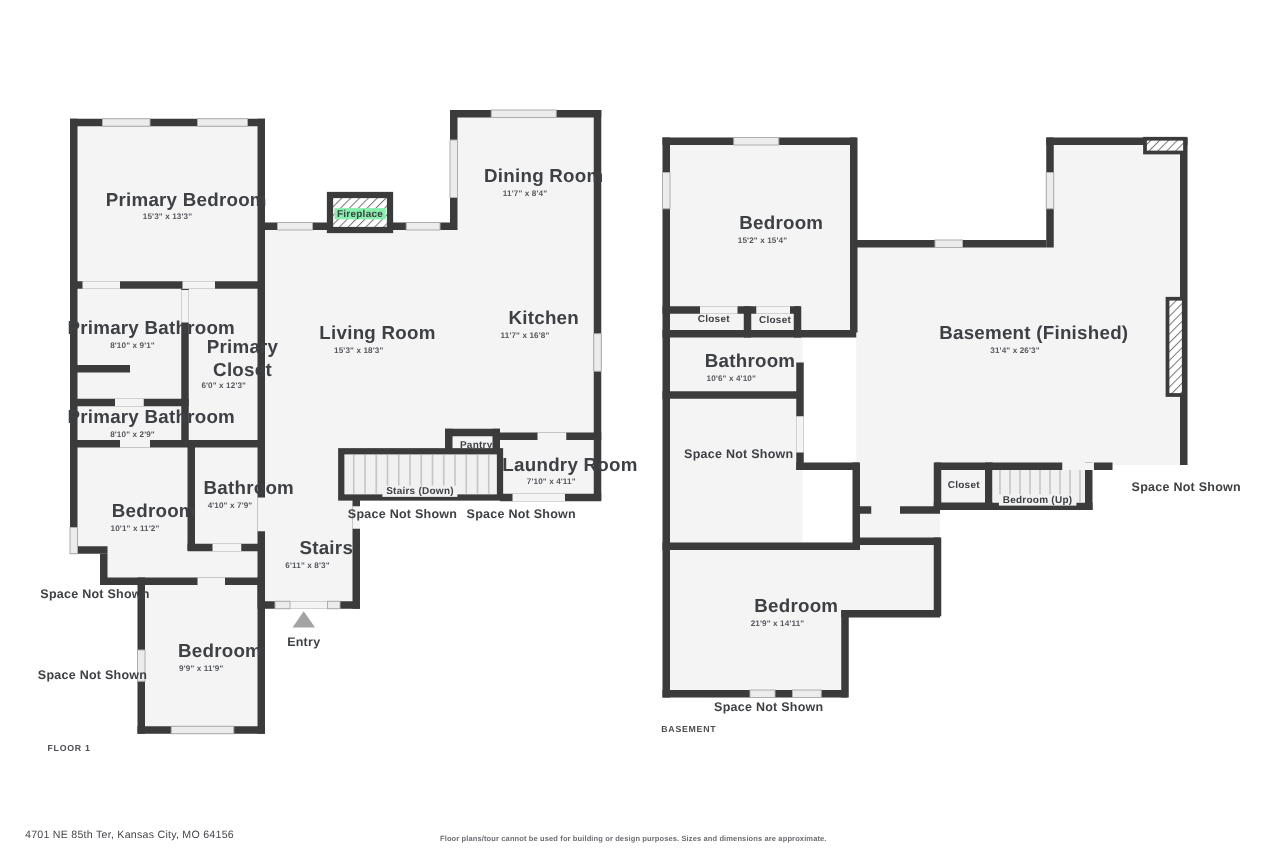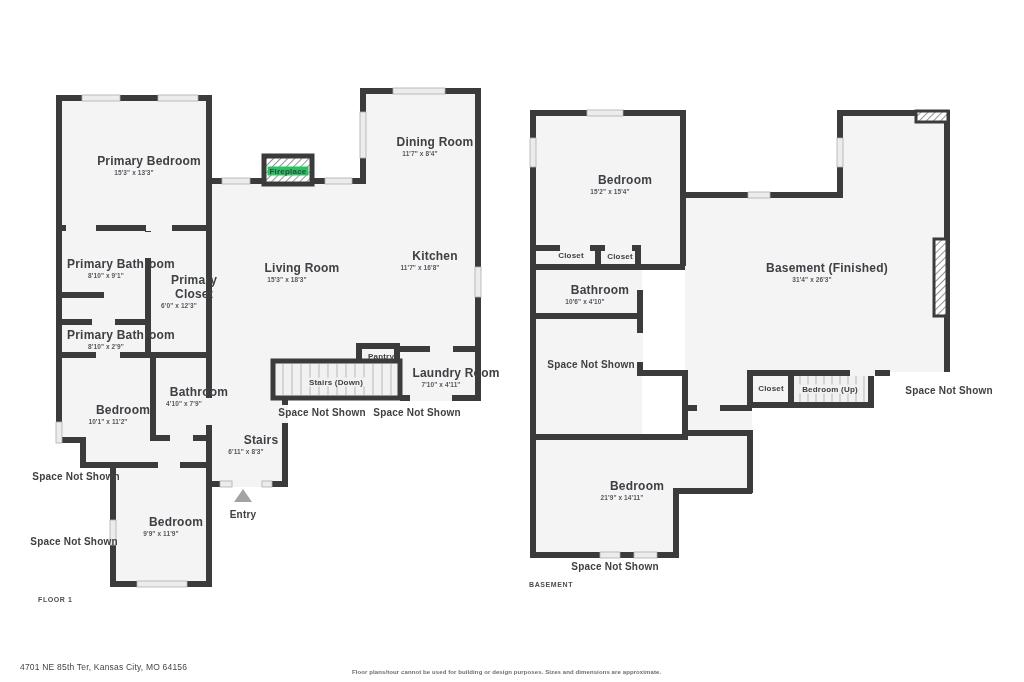--- a/index.html
+++ b/index.html
@@ -1,27 +1,27 @@
 <!DOCTYPE html>
 <html><head>
 <meta charset="utf-8">
 <style>
   html,body{margin:0;padding:0;background:#ffffff;}
   .canvas{position:relative;width:1024px;height:682px;background:#ffffff;overflow:hidden;
           font-family:"Liberation Sans", sans-serif;}
   svg{position:absolute;left:0;top:0;}
   .lbl{position:absolute;transform:translate(-50%,-50%);text-align:center;color:#3e4144;
        font-weight:bold;line-height:1.35;white-space:nowrap;}
-  .nm{font-size:12px;letter-spacing:.2px;padding-left:30px;}
+  .nm{font-size:15px;letter-spacing:.2px;padding-left:30px;}
   .dm{font-size:6.5px;color:#55585c;letter-spacing:.1px;}
   .tag{position:absolute;transform:translate(-50%,-50%);font-size:8px;font-weight:bold;
        color:#3e4144;white-space:nowrap;letter-spacing:.2px;}
   .tag.big{font-size:10px;}
-  .onstripes{background:#f1f1f2;padding:0 3px;}
-  .onhatch{background:#22c55e;padding:0 2px;}
+  .onstripes{background:#f1f1f2;padding:0 3px;margin-top:11px;}
+  .onhatch{background:#86efac;padding:0 2px;}
   .wrap{white-space:normal;width:60px;line-height:1.2;}
   .planname{position:absolute;transform:translate(0,-50%);font-size:7px;font-weight:bold;
             color:#4b4e52;letter-spacing:.6px;}
   .address{position:absolute;transform:translate(0,-50%);font-size:8.5px;font-weight:normal;
            color:#43464a;letter-spacing:.2px;}
   .disclaimer{position:absolute;transform:translate(0,-50%);font-size:6px;font-weight:bold;
               color:#6a6d71;letter-spacing:.1px;}
 </style>
 </head>
 <body>

